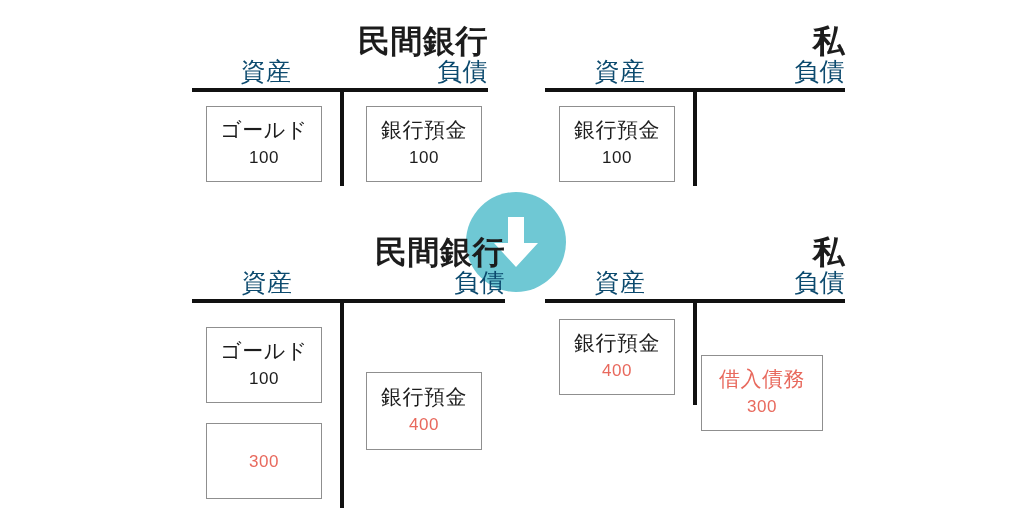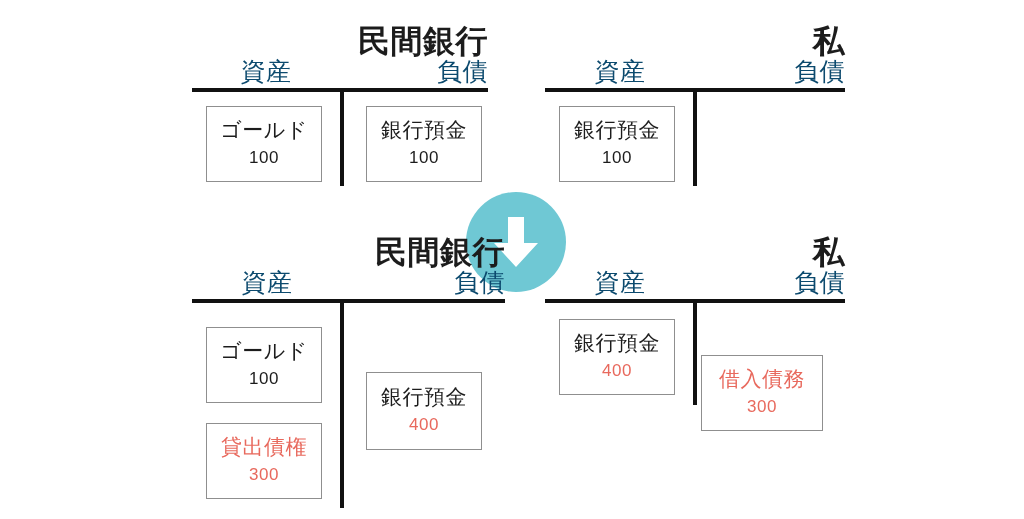--- a/index.html
+++ b/index.html
@@ -146,21 +146,20 @@
     <div class="t-head liab" style="right:0; width:150px;">負債</div>
     <div class="t-rule" style="top:62px;"></div>
     <div class="t-divider" style="left:148px; top:62px; height:209px;"></div>
 
     <div class="item-box" style="left:14px; top:90px; width:116px; height:76px;">
       <span class="item-label tone-black">ゴールド</span>
       <span class="item-value tone-black">100</span>
     </div>
 
     <div class="item-box" style="left:14px; top:186px; width:116px; height:76px;">
-      <span class="item-label tone-red">貸出債権</span>
       <span class="item-value tone-red">300</span>
     </div>
 
     <div class="item-box" style="left:174px; top:135px; width:116px; height:78px;">
       <span class="item-label tone-black">銀行預金</span>
       <span class="item-value tone-red">400</span>
     </div>
   </div>
 
   <div class="taccount" style="left:545px; top:237px; width:300px; height:170px;">

